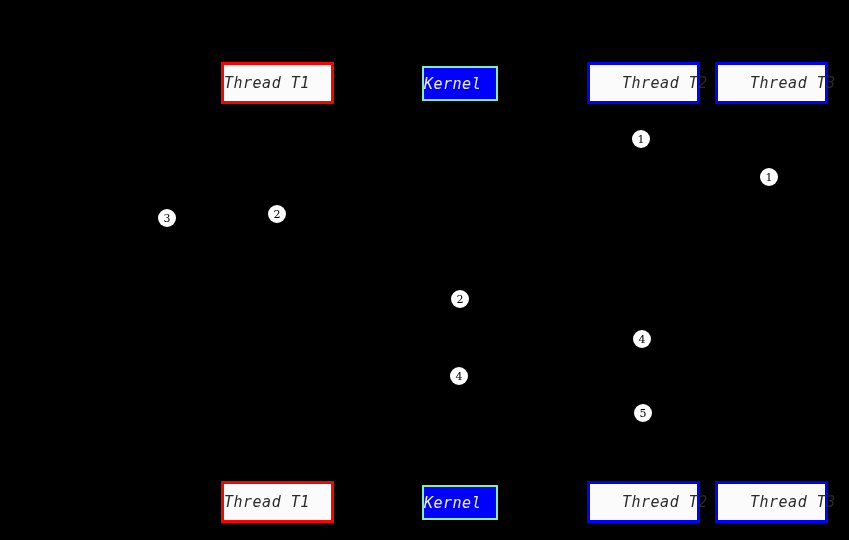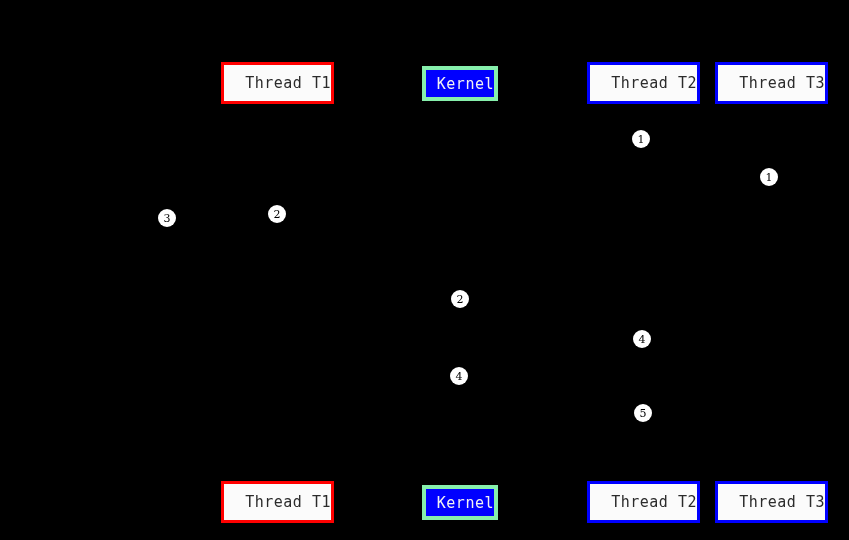--- a/index.html
+++ b/index.html
@@ -19,23 +19,24 @@
     background: #000000;
     overflow: hidden;
   }
 
   
   .participant-box {
     position: absolute;
     box-sizing: border-box;
     display: flex;
     align-items: center;
-    justify-content: flex-end;
+    justify-content: flex-start;
     white-space: nowrap;
     letter-spacing: 0.5px;
+    font-style: italic;
   }
 
   .participant-box.style-white {
     background: #fbfbfb;
     color: #2b2b2b;
     font-size: 15px;
     font-family: "DejaVu Sans Mono", "Liberation Mono", monospace;
   }
 
   .participant-box.border-red {
@@ -43,21 +44,21 @@
   }
 
   .participant-box.border-blue {
     border: 3px solid #0000ff;
     padding-left: 32px;
   }
 
   .participant-box.style-blue {
     background: #0000ff;
     color: #f2f2f2;
-    border: 4px solid #86efac;
+    border: 2px solid #86efac;
     font-size: 15px;
     font-family: "DejaVu Sans Mono", "Liberation Mono", monospace;
   }
 
   
   .lifeline {
     position: absolute;
     width: 1px;
     background: #000000;
   }

